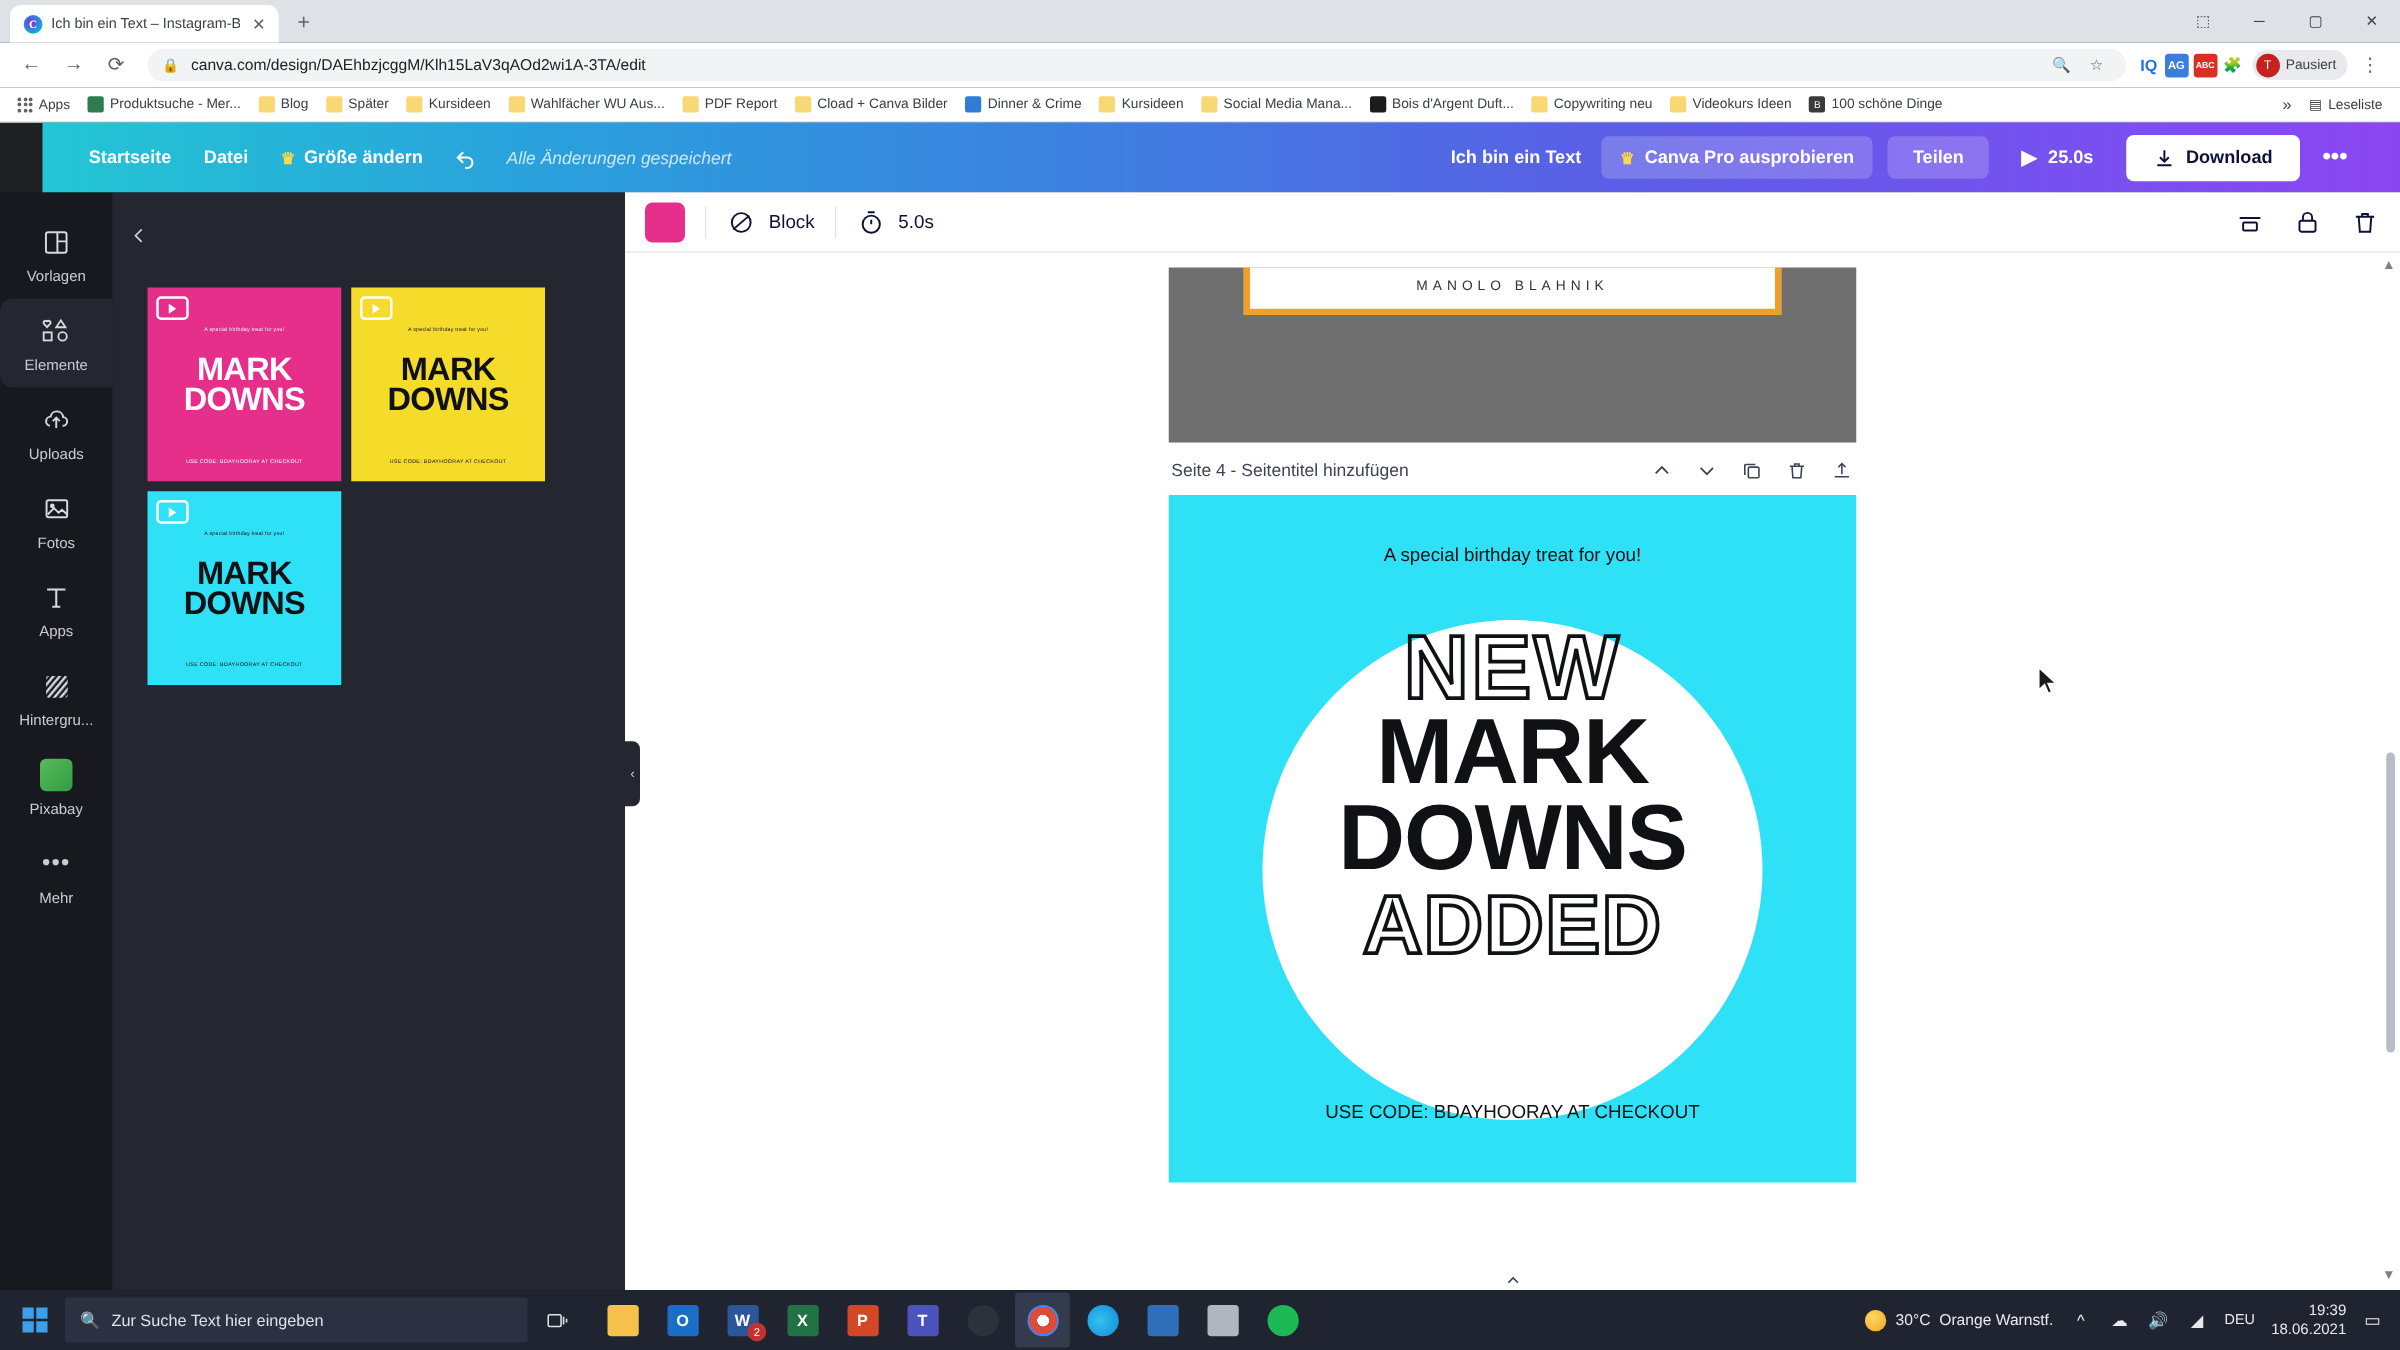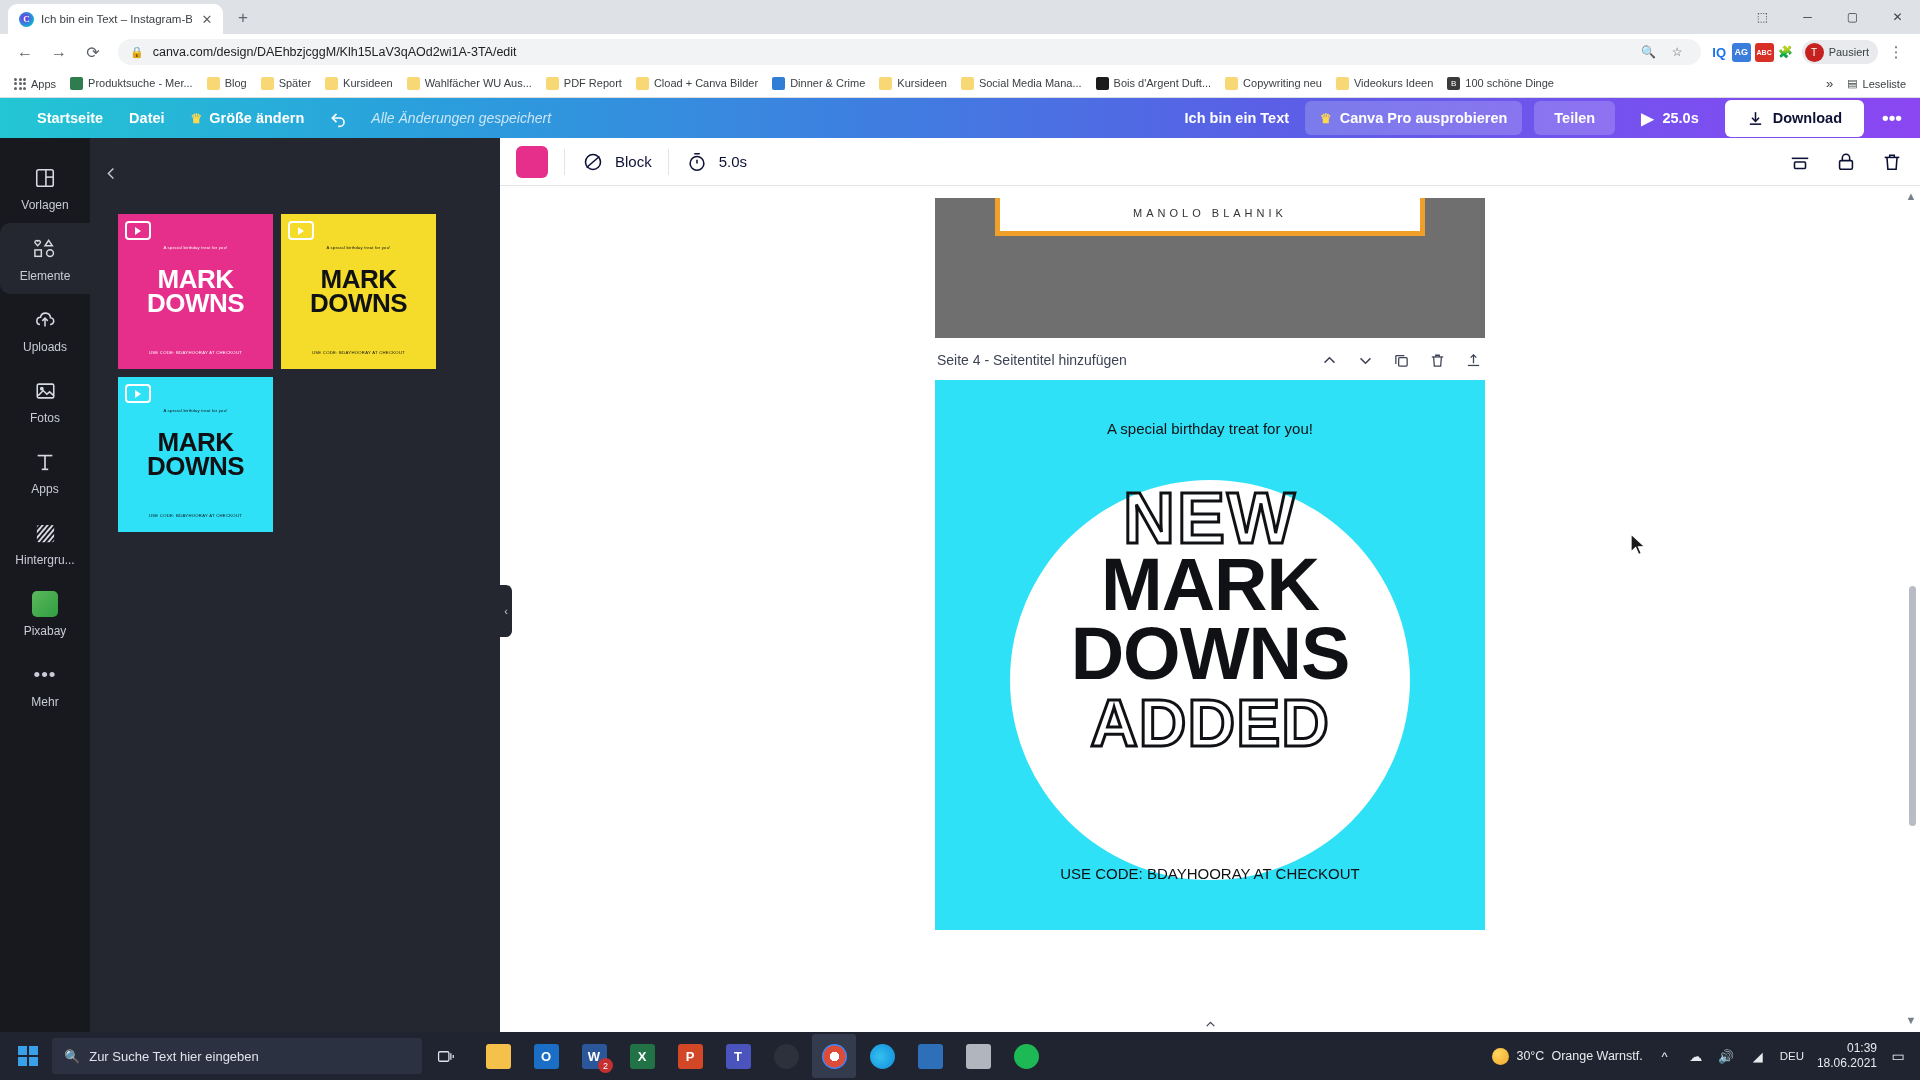--- a/index.html
+++ b/index.html
@@ -74,23 +74,23 @@
   .bm-apps { display: flex; align-items: center; gap: 5px; padding: 2px 6px; }
   .grid-dots { display: grid; grid-template-columns: repeat(3,3px); grid-template-rows: repeat(3,3px);
     gap: 1.5px; }
   .grid-dots i { background: #5f6368; border-radius: 50%; display: block; width: 3px; height: 3px; }
   .bm-overflow { margin-left: auto; display: flex; align-items: center; gap: 14px; padding-right: 6px; }
   .reading-list { display: flex; align-items: center; gap: 5px; font-size: 11px; }
 
   
   .canva { flex: 1; display: flex; flex-direction: column; min-height: 0; }
   .canva-topbar {
-    height: 40px; flex: none; display: flex; align-items: center; gap: 0;
+    height: 56px; flex: none; display: flex; align-items: center; gap: 0;
     background: linear-gradient(90deg, #23c6d4 0%, #2a9fdc 22%, #3e7fe0 45%, #5a5fe6 66%, #7a4ff0 88%, #8b46f2 100%);
-    color: #fff; padding: 0 8px 0 8px;
+    color: #fff; padding: 0 32px 0 8px; margin-left: 34px;
   }
   .tb-item { display: flex; align-items: center; gap: 7px; padding: 8px 13px; font-size: 14.5px;
     font-weight: 600; border-radius: 6px; white-space: nowrap; }
   .tb-back { font-size: 19px; padding: 6px 6px 6px 10px; font-weight: 400; }
   .tb-saved { font-size: 14px; font-weight: 400; color: rgba(255,255,255,.75); font-style: italic;
     padding-left: 10px; }
   .tb-spacer { flex: 1; }
   .tb-title { font-size: 14.5px; font-weight: 600; margin-right: 16px; white-space: nowrap; }
   .tb-pro { background: rgba(255,255,255,.19); border-radius: 6px; padding: 9px 15px; font-size: 14.5px;
     font-weight: 600; display: flex; align-items: center; gap: 8px; white-space: nowrap; }
@@ -706,21 +706,21 @@
         <span class="sun"></span>
         <span>30°C</span>
         <span>Orange Warnstf.</span>
       </span>
       <span class="tray-ico">^</span>
       <span class="tray-ico">☁</span>
       <span class="tray-ico">🔊</span>
       <span class="tray-ico">◢</span>
       <span class="tray-ico" style="width:auto;font-size:11.5px;">DEU</span>
       <span class="clock">
-        <div>01:39</div>
+        <div>19:39</div>
         <div>18.06.2021</div>
       </span>
       <span class="tray-notify">▭</span>
     </div>
   </div>
 
   <svg class="cursor" width="18" height="25" viewBox="0 0 18 25">
     <path d="M1 1 L1 19 L5.6 14.7 L8.6 21.6 L11.4 20.4 L8.5 13.8 L14.6 13.6 Z" fill="#1b1b1b" stroke="#fff" stroke-width="1.3"></path>
   </svg>
 

